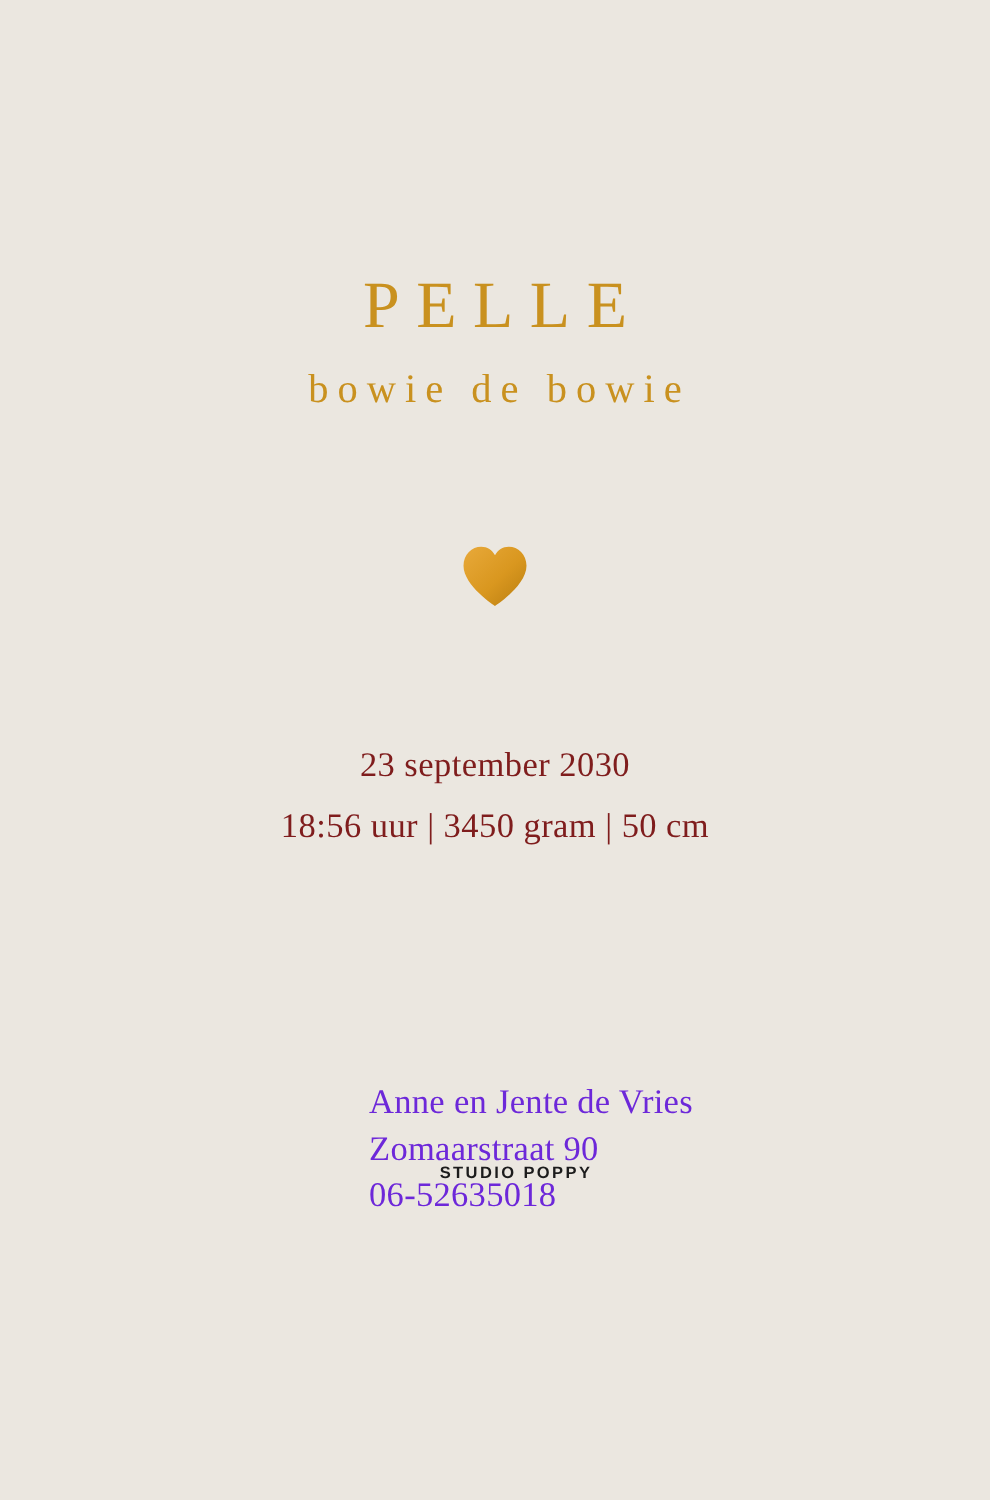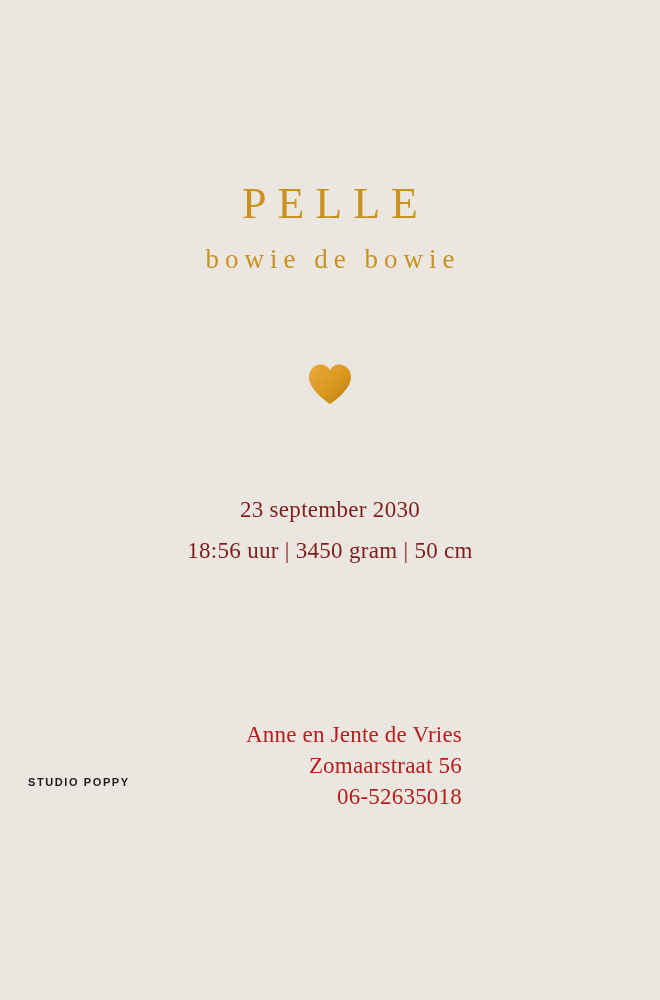--- a/index.html
+++ b/index.html
@@ -60,34 +60,35 @@
     text-align: center;
     color: #7f1d1d;
   }
   .detail-line {
     font-size: 23px;
     line-height: 41px;
     letter-spacing: 0.3px;
   }
   .parents {
     margin-top: 148px;
-    text-align: right;
-    color: #b91c1c;
+    text-align: left;
+    color: #6d28d9;
     margin-left: 48px;
   }
   .parent-line {
     font-size: 23px;
     line-height: 31px;
     letter-spacing: 0.2px;
   }
   .footer {
     position: absolute;
     bottom: 38px;
     left: 0;
     right: 0;
+    text-align: center;
     padding-left: 28px;
   }
   .footer-text {
     font-family: "Liberation Sans", sans-serif;
     font-size: 11px;
     letter-spacing: 1.6px;
     font-weight: bold;
     color: #1c1c1c;
   }
 </style>
@@ -114,21 +115,21 @@
     </svg>
   </div>
 
   <div class="details">
     <div class="detail-line">23 september 2030</div>
     <div class="detail-line">18:56 uur | 3450 gram | 50 cm</div>
   </div>
 
   <div class="parents">
     <div class="parent-line">Anne en Jente de Vries</div>
-    <div class="parent-line">Zomaarstraat 56</div>
+    <div class="parent-line">Zomaarstraat 90</div>
     <div class="parent-line">06-52635018</div>
   </div>
 
   <div class="footer">
     <span class="footer-text">STUDIO POPPY</span>
   </div>
 
 </div>
 
 </body></html>

